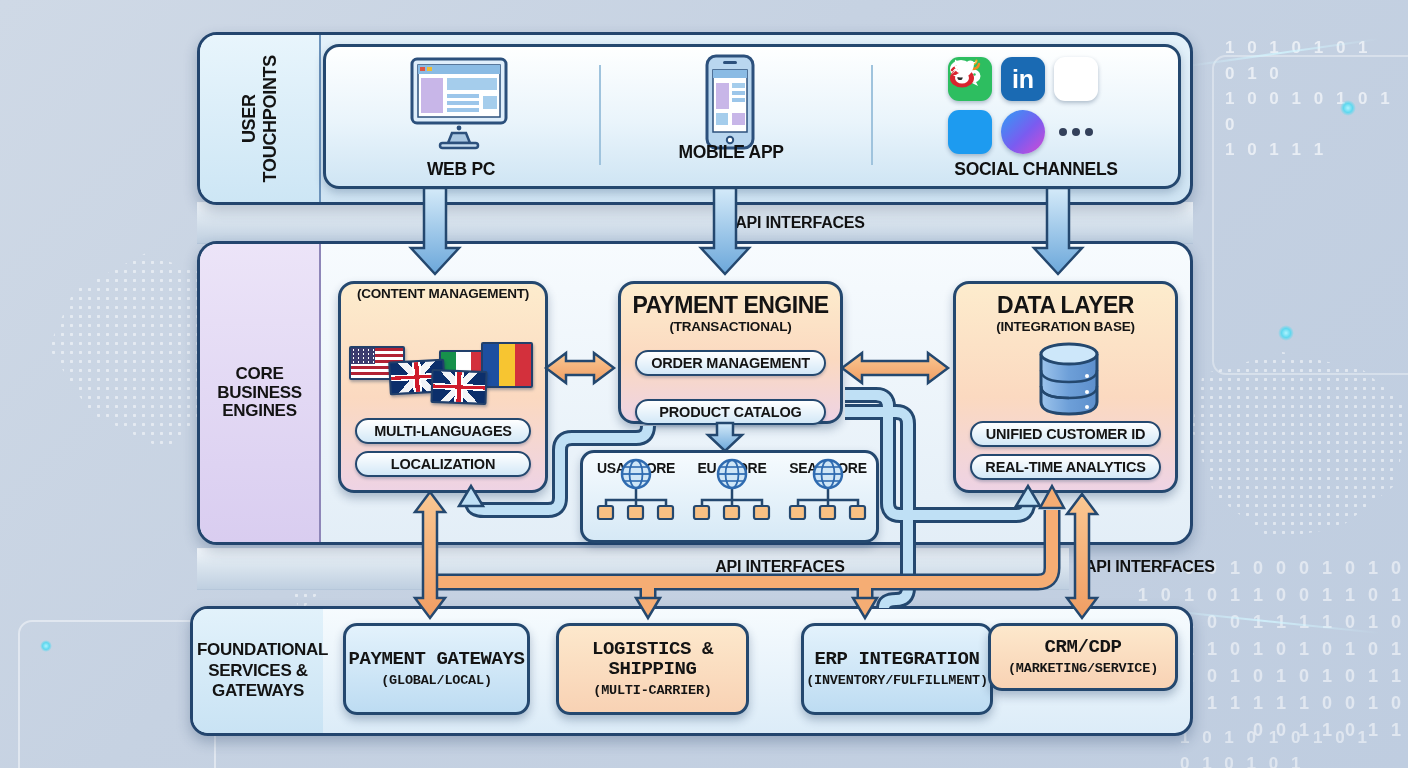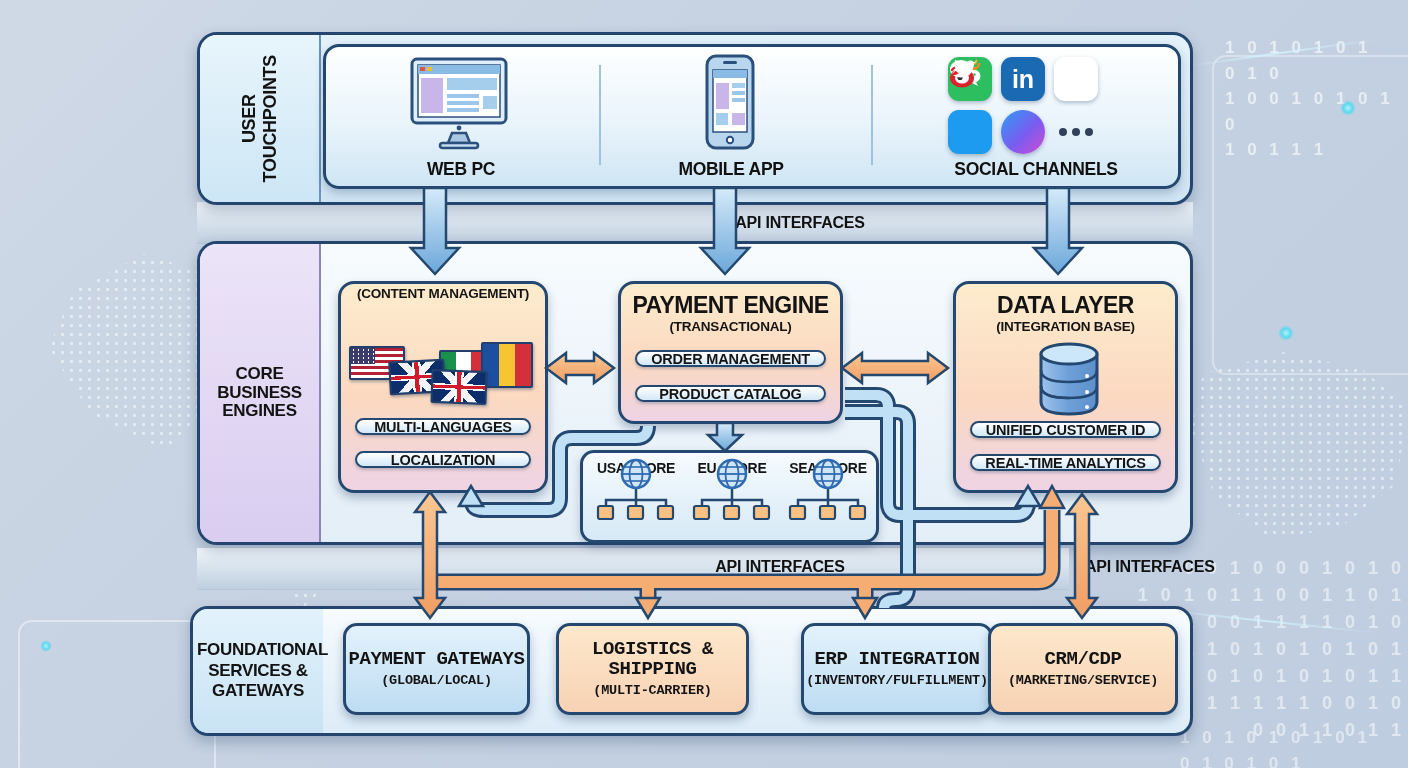--- a/index.html
+++ b/index.html
@@ -32,21 +32,21 @@
         border-top:1px solid rgba(255,255,255,.8);border-bottom:1px solid rgba(120,150,185,.5);}
   .bandlabel{position:absolute;font-weight:bold;font-size:16px;letter-spacing:-.2px;text-align:center;color:#111;}
 
   .node{position:absolute;border:3px solid #24486f;border-radius:16px;
         box-shadow:0 5px 10px rgba(25,55,95,.3);text-align:center;}
   .peach{background:linear-gradient(#fdeccd 0%,#fbd9c0 55%,#eed3e4 100%);}
   .bluebox{background:linear-gradient(#e3f2fc 0%,#bddcf2 100%);}
   .peachbox{background:linear-gradient(#fde8cc 0%,#f8d2b4 100%);}
   .node h3{margin:10px 4px 0;font-size:23px;letter-spacing:-.5px;line-height:1.0;}
   .node .sub{font-size:13.5px;font-weight:bold;letter-spacing:-.2px;margin-top:2px;}
-  .pill{position:absolute;left:14px;right:14px;height:17px;border:2.5px solid #24486f;border-radius:14px;
+  .pill{position:absolute;left:14px;right:14px;height:26px;border:2.5px solid #24486f;border-radius:14px;
         background:linear-gradient(#ffffff, #d3e8f7);display:flex;align-items:center;justify-content:center;
         font-weight:bold;font-size:14.5px;letter-spacing:-.2px;box-shadow:0 2px 3px rgba(25,55,95,.25);}
 
   .collabel{position:absolute;font-weight:bold;font-size:17.5px;letter-spacing:-.3px;text-align:center;color:#111;}
   .divider{position:absolute;width:2px;background:#9fc3dd;}
 
   .storewrap{position:absolute;width:96px;text-align:center;}
   .storewrap .slabel{font-weight:bold;font-size:14px;letter-spacing:-.3px;margin-top:2px;}
 
   .fnode{position:absolute;border:3px solid #24486f;border-radius:14px;text-align:center;
@@ -145,21 +145,21 @@
       <rect x="9" y="17" width="34" height="8" fill="#8abbe4"></rect>
       <rect x="12" y="30" width="13" height="26" fill="#c8b6e8"></rect>
       <rect x="28" y="30" width="13" height="5" fill="#a5cdec"></rect>
       <rect x="28" y="38" width="13" height="4" fill="#9cc6ea"></rect>
       <rect x="28" y="45" width="13" height="4" fill="#9cc6ea"></rect>
       <rect x="12" y="60" width="12" height="12" fill="#a5cdec"></rect>
       <rect x="28" y="60" width="13" height="12" fill="#c8b6e8"></rect>
       <rect x="19" y="8" width="14" height="3" rx="1.5" fill="#2c507c"></rect>
       <circle cx="26" cy="87" r="3.2" fill="#ffffff" stroke="#2c507c" stroke-width="2"></circle>
     </svg>
-    <div class="collabel" style="left:310px;top:112px;width:190px;">MOBILE APP</div>
+    <div class="collabel" style="left:310px;top:95px;width:190px;">MOBILE APP</div>
 
     <div class="socialgrid" style="left:622px;top:10px;">
       <div class="sicon" style="background:#2dbe60;">
         <svg width="34" height="30" viewBox="0 0 34 30">
           <ellipse cx="13" cy="12" rx="11" ry="9" fill="#fff"></ellipse>
           <path d="M8 19 L7 25 L13 21 Z" fill="#fff"></path>
           <circle cx="9" cy="10" r="1.5" fill="#2dbe60"></circle>
               <circle cx="16" cy="10" r="1.5" fill="#2dbe60"></circle>
           <ellipse cx="24" cy="19" rx="8.5" ry="7" fill="#fff"></ellipse>
           <path d="M28 25 L30 29 L24 26 Z" fill="#fff"></path>
@@ -227,21 +227,21 @@
           <span>LOCALIZATION</span>
         </div>
   </div>
 
   <div class="node peach" style="left:418px;top:37px;width:225px;height:143px;">
     <h3>PAYMENT ENGINE</h3>
     <div class="sub">(TRANSACTIONAL)</div>
     <div class="pill" style="top:66px;">
           <span>ORDER MANAGEMENT</span>
         </div>
-    <div class="pill" style="top:101px;">
+    <div class="pill" style="top:115px;">
           <span>PRODUCT CATALOG</span>
         </div>
   </div>
 
   <div class="node peach" style="left:753px;top:37px;width:225px;height:212px;">
     <h3>DATA LAYER</h3>
     <div class="sub">(INTEGRATION BASE)</div>
     <svg style="left:77px;top:56px;" width="72" height="78" viewBox="0 0 72 78">
       <defs>
             <linearGradient id="dbg" x1="0" y1="0" x2="1" y2="0">
@@ -327,21 +327,21 @@
     <div class="s">(GLOBAL/LOCAL)</div>
   </div>
   <div class="fnode peachbox" style="left:363px;top:14px;width:193px;height:92px;">
     <div class="t">LOGISTICS &amp; SHIPPING</div>
     <div class="s">(MULTI-CARRIER)</div>
   </div>
   <div class="fnode bluebox" style="left:580px;top:14px;width:192px;height:92px;margin-left:28px;">
     <div class="t">ERP INTEGRATION</div>
     <div class="s">(INVENTORY/FULFILLMENT)</div>
   </div>
-  <div class="fnode peachbox" style="left:795px;top:14px;width:190px;height:92px;">
+  <div class="fnode peachbox" style="left:795px;top:14px;width:190px;height:68px;">
     <div class="t">CRM/CDP</div>
     <div class="s">(MARKETING/SERVICE)</div>
   </div>
 </div>
 
 <svg width="1408" height="768" viewBox="0 0 1408 768" style="pointer-events:none;">
   <defs>
     <linearGradient id="gb" x1="0" y1="0" x2="0" y2="1">
       <stop offset="0" stop-color="#d4eaf9"></stop>
           <stop offset="1" stop-color="#6ba7da"></stop>

